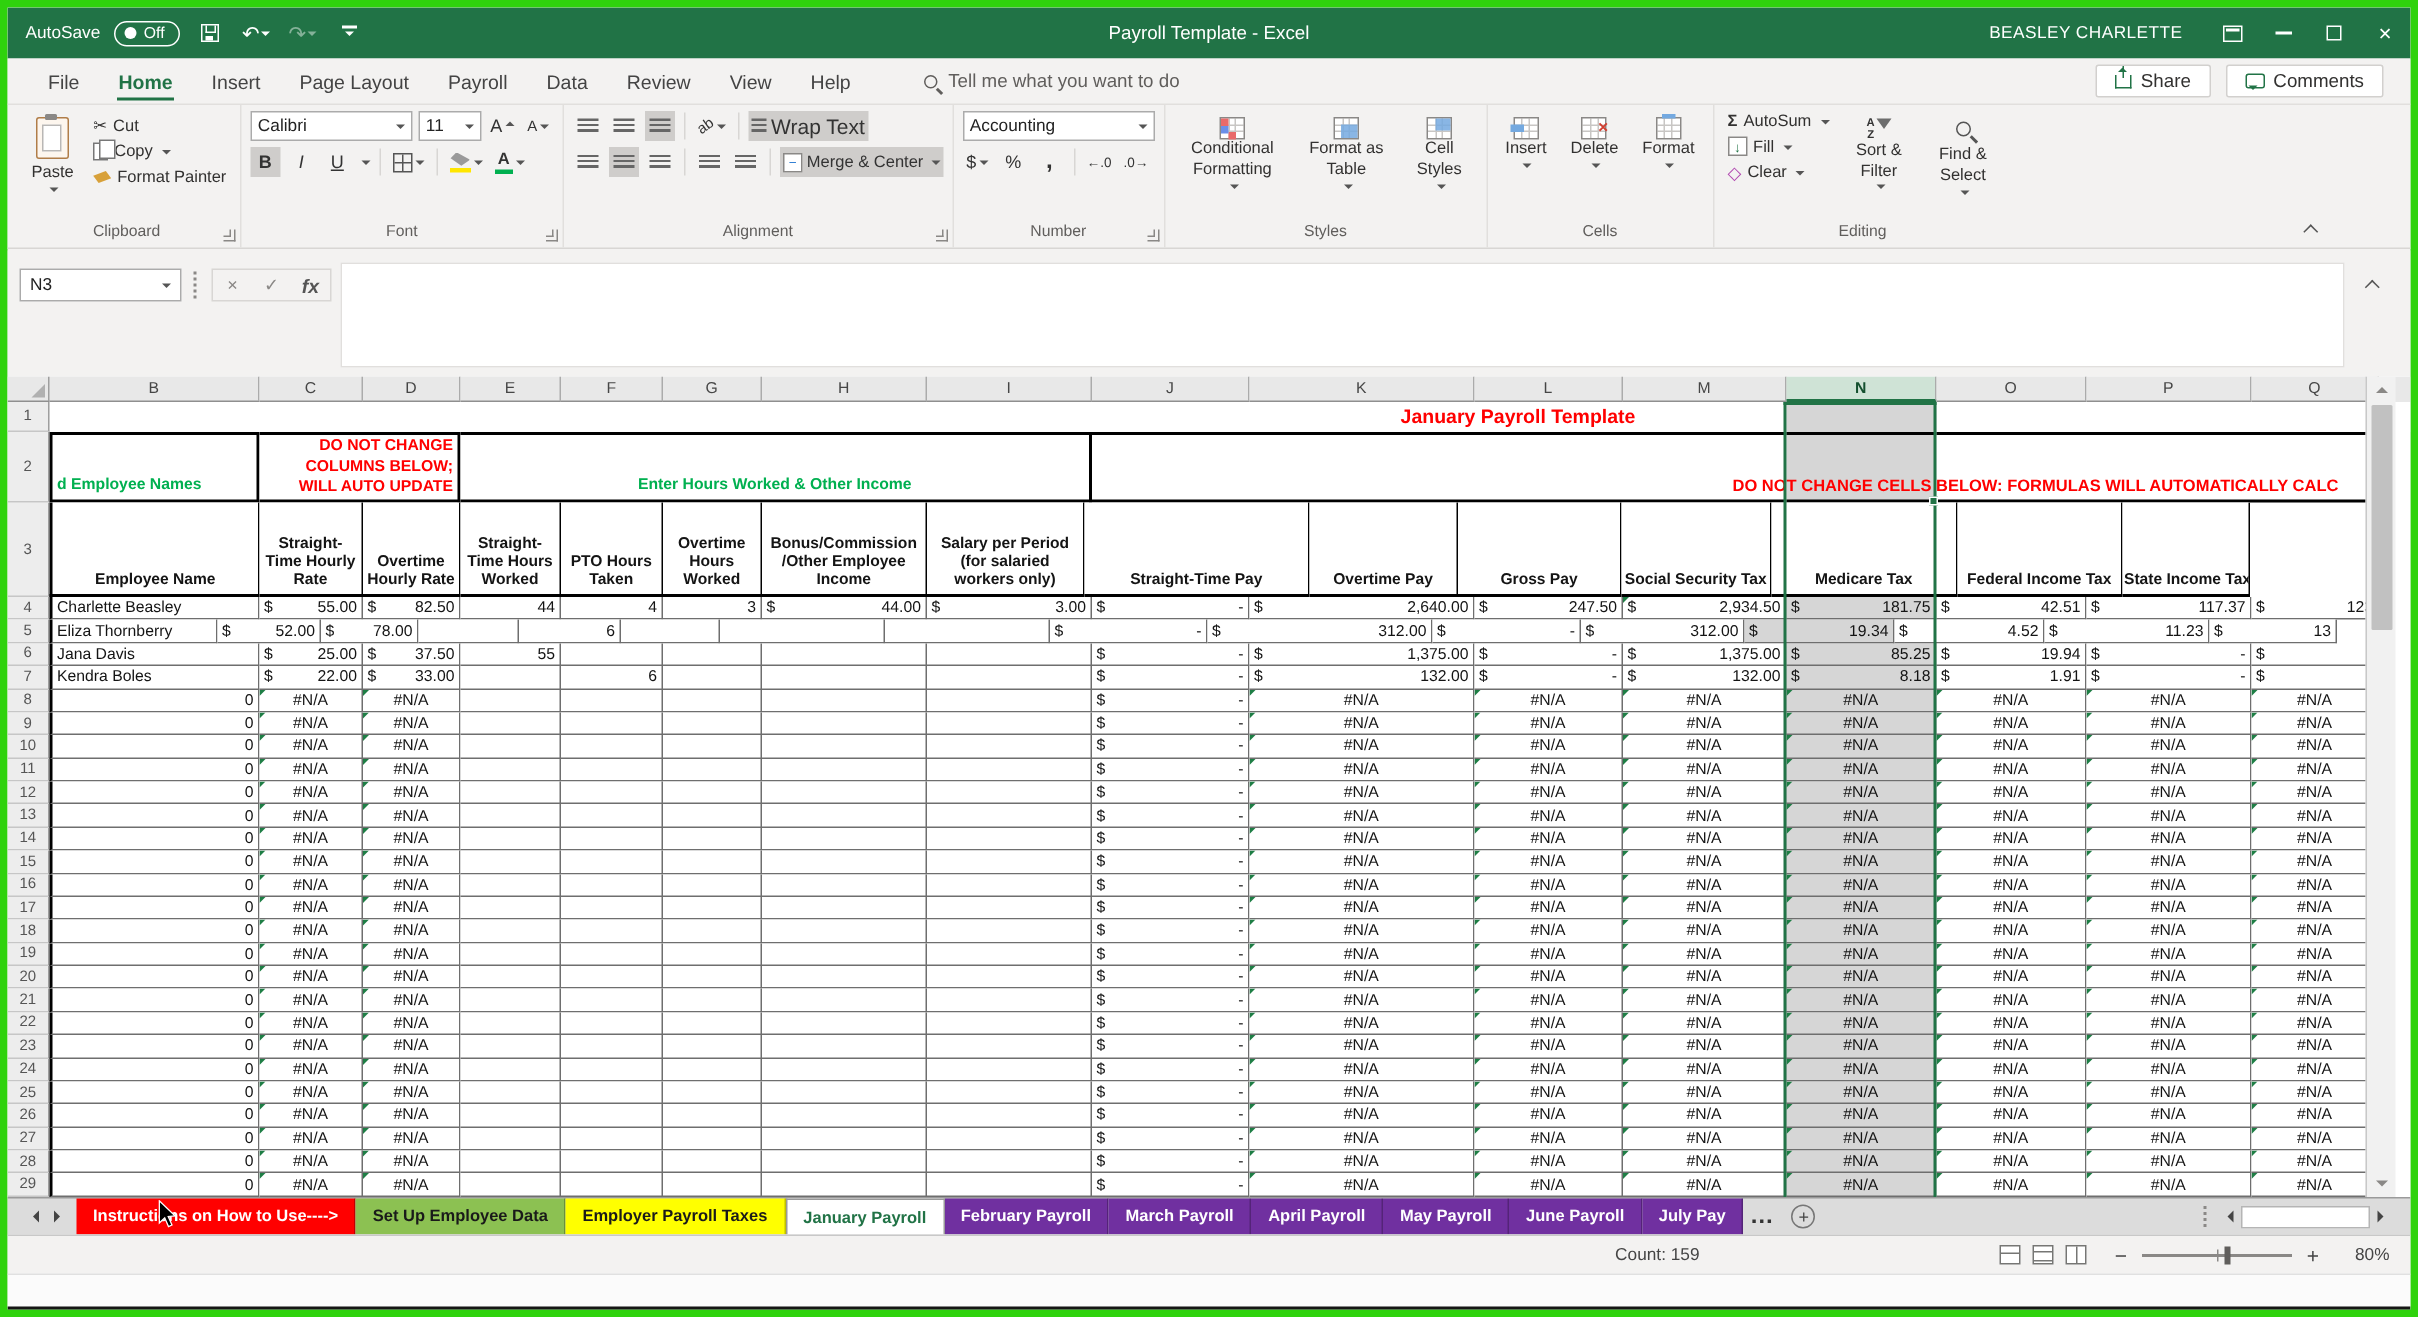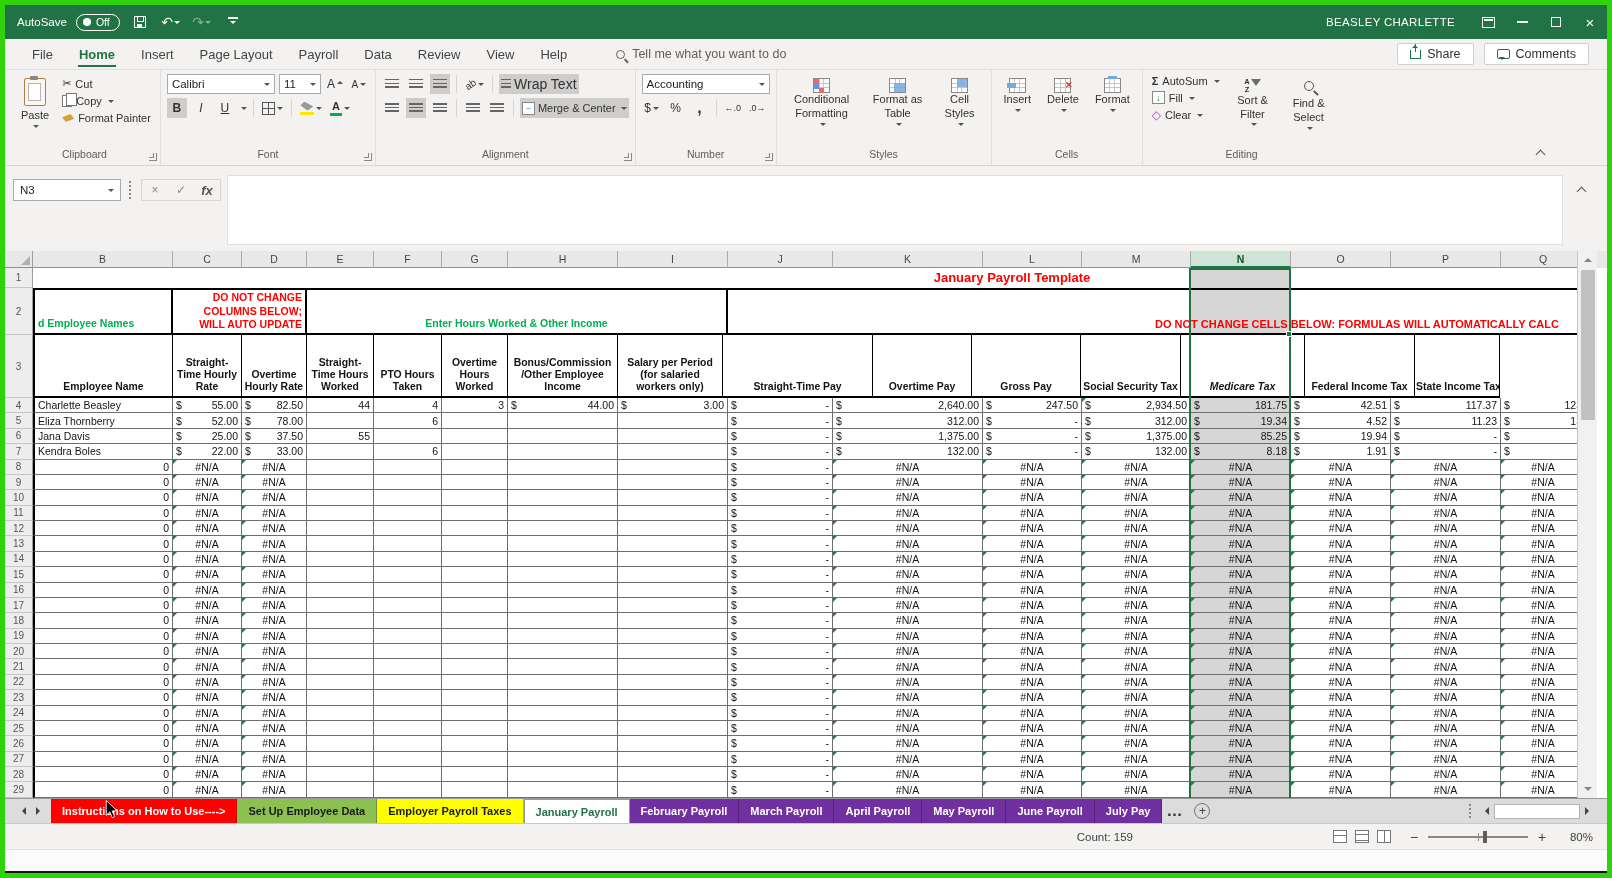--- a/index.html
+++ b/index.html
@@ -205,20 +205,21 @@
           <span>↷</span>
           <span class="tri-w"></span>
         </span>
       <span class="qat">
           <span class="stack">
             <span class="qatbar"></span>
             <span class="tri-w" style="margin-top:1px"></span>
           </span>
         </span>
     </div>
+    <div class="tb-title">Payroll Template - Excel</div>
     <div class="tb-right">
       <span class="tb-user">BEASLEY CHARLETTE</span>
       <span class="winbtn">
           <span class="ic-ribopt"></span>
         </span>
       <span class="winbtn">
           <span class="ic-min"></span>
         </span>
       <span class="winbtn">
           <span class="ic-rest"></span>
@@ -566,21 +567,21 @@
           <div class="cell hcell" style="width: 65px;">Overtime Hourly Rate</div>
           <div class="cell hcell" style="width: 67px;">Straight-Time Hours Worked</div>
           <div class="cell hcell" style="width: 68px;">PTO Hours Taken</div>
           <div class="cell hcell" style="width: 66px;">Overtime Hours Worked</div>
           <div class="cell hcell" style="width: 110px;">Bonus/Commission /Other Employee Income</div>
           <div class="cell hcell" style="width: 105px;">Salary per Period (for salaried workers only)</div>
           <div class="cell hcell" style="width: 150px;">Straight-Time Pay</div>
           <div class="cell hcell" style="width: 99px;">Overtime Pay</div>
           <div class="cell hcell" style="width: 109px;">Gross Pay</div>
           <div class="cell hcell" style="width: 100px;">Social Security Tax</div>
-          <div class="cell hcell" style="width: 124px; font-style: italic;">Medicare Tax</div>
+          <div class="cell hcell" style="width: 124px;">Medicare Tax</div>
           <div class="cell hcell" style="width: 110px;">Federal Income Tax</div>
           <div class="cell hcell nowrap" style="width: 85px;">State Income Tax</div>
         </div>
         <div class="grow" style="height: 15.38px;">
           <div class="gut">4</div>
           <div class="cell bleft tl" style="width: 140px;">Charlette Beasley</div>
           <div class="cell acct" style="width: 69px;">
             <div>$</div>
             <div>55.00</div>
           </div>
@@ -627,21 +628,21 @@
             <div>$</div>
             <div>117.37</div>
           </div>
           <div class="cell acct" style="width: 85px;">
             <div>$</div>
             <div>123</div>
           </div>
         </div>
         <div class="grow" style="height: 15.38px;">
           <div class="gut">5</div>
-          <div class="cell bleft tl" style="width: 140px;">Eliza Thornberry</div>
+          <div class="cell bleft tl" style="width: 112px;">Eliza Thornberry</div>
           <div class="cell acct" style="width: 69px;">
             <div>$</div>
             <div>52.00</div>
           </div>
           <div class="cell acct" style="width: 65px;">
             <div>$</div>
             <div>78.00</div>
           </div>
           <div class="cell" style="width: 67px;"></div>
           <div class="cell tr" style="width: 68px;">6</div>

